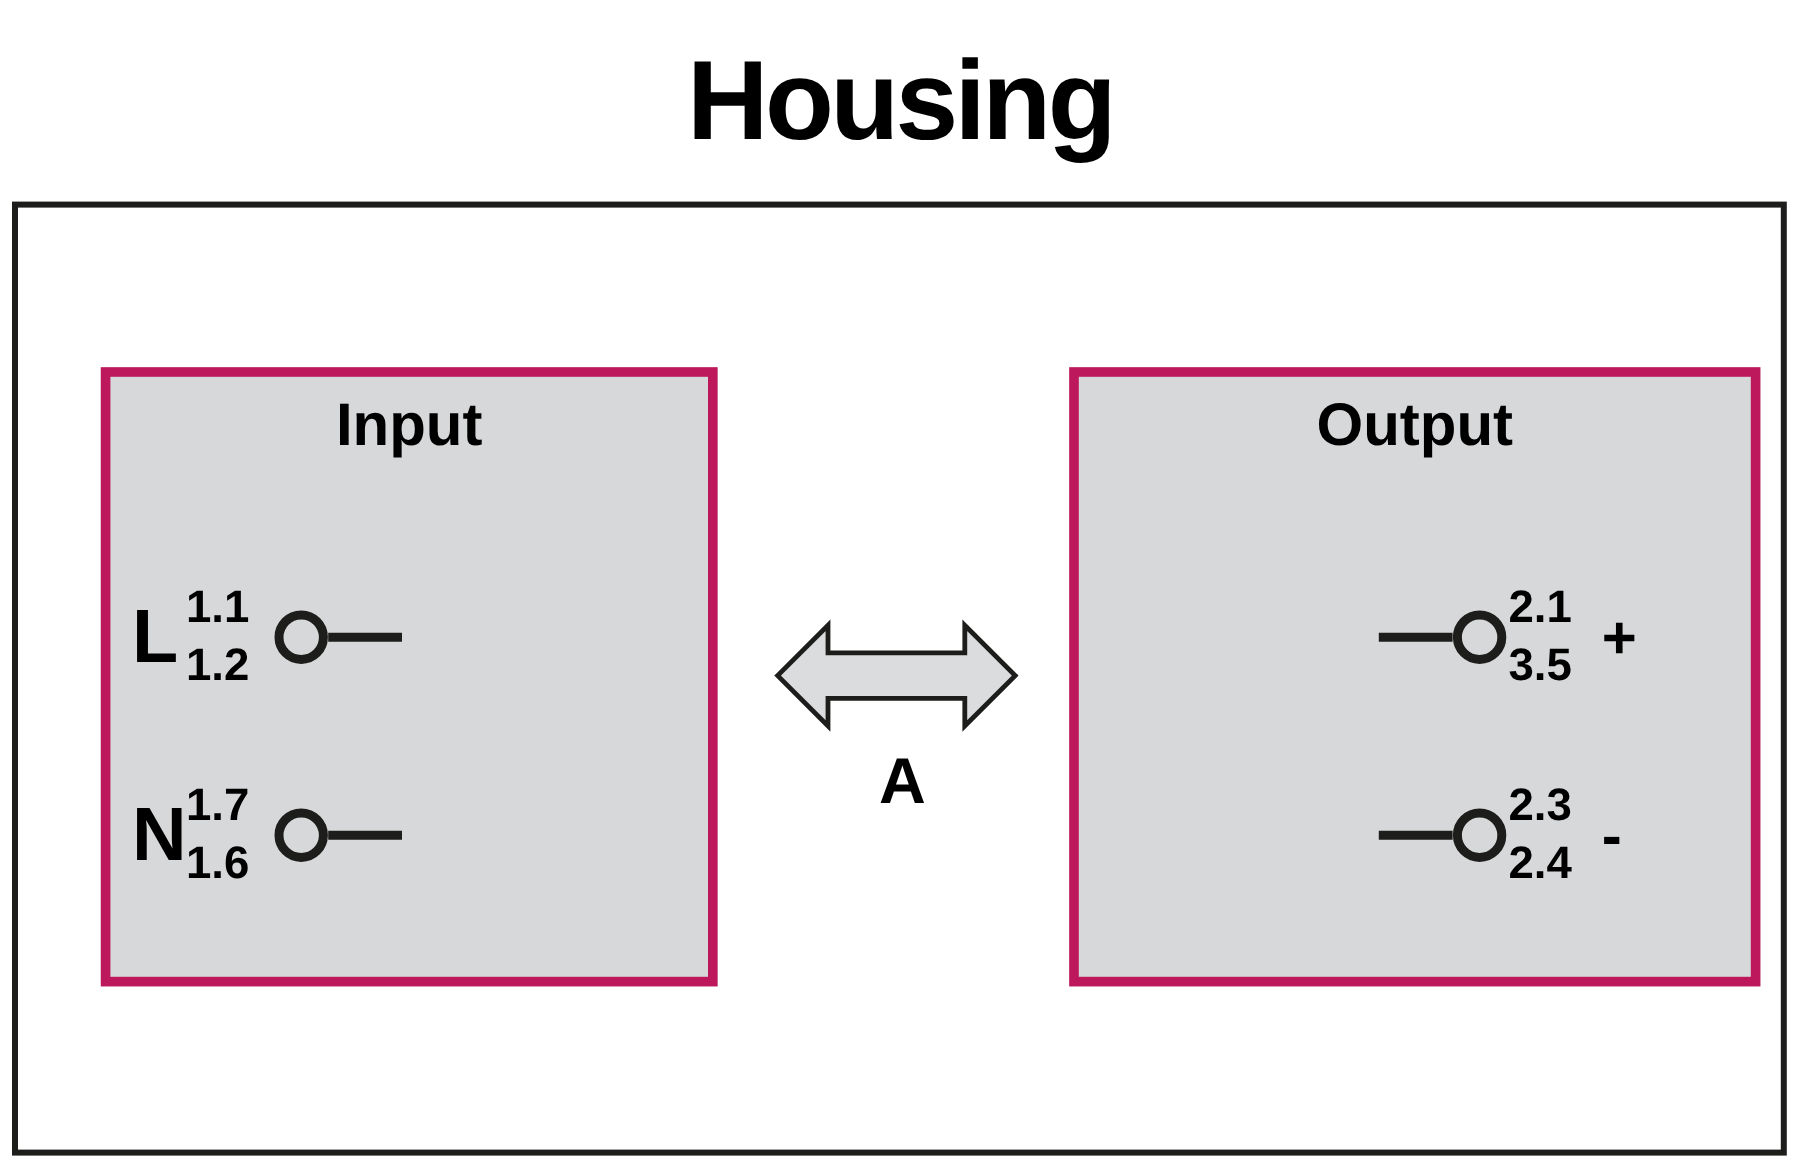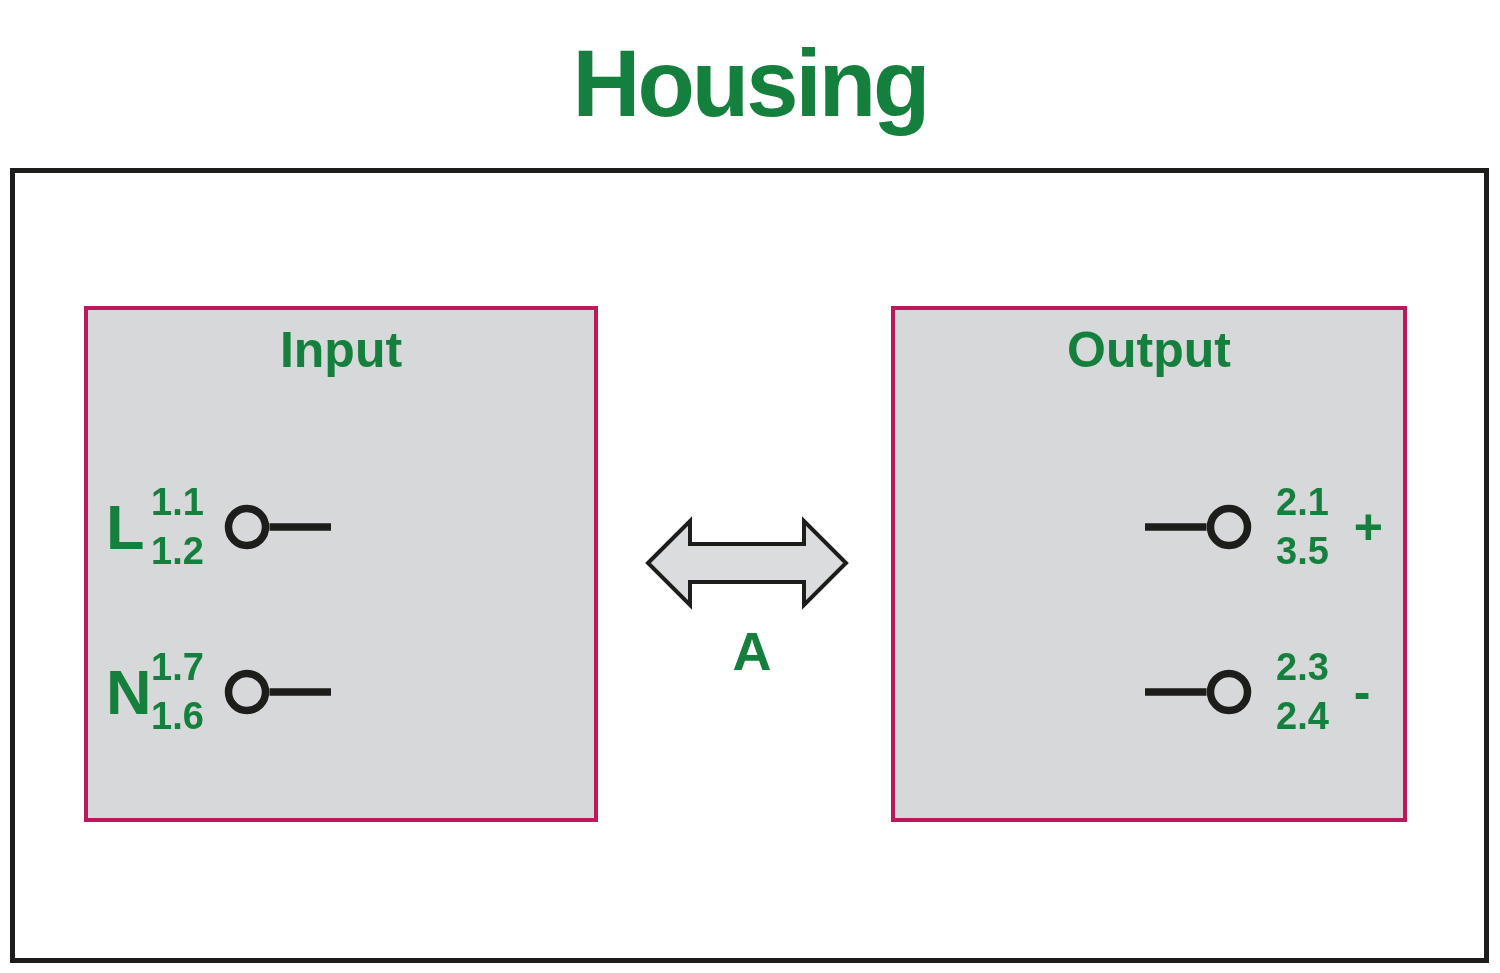--- a/index.html
+++ b/index.html
@@ -7,21 +7,21 @@
     padding: 0;
     background: #ffffff;
   }
   #root {
     position: relative;
     width: 1500px;
     height: 973px;
     background: #ffffff;
     font-family: "Liberation Sans", sans-serif;
     font-weight: bold;
-    color: #15803d;
+    color: #000000;
     overflow: hidden;
   }
   .title {
     position: absolute;
     top: 36px;
     left: 0;
     width: 100%;
     text-align: center;
     font-size: 94px;
     line-height: 96px;
@@ -35,25 +35,25 @@
     height: 795px;
     border: 5px solid #1d1d1b;
     box-sizing: border-box;
     background: #ffffff;
   }
   .panel {
     position: absolute;
     top: 306px;
     height: 516px;
     background: #d7d8d9;
-    border: 4px solid #be185d;
+    border: 8px solid #be185d;
     box-sizing: border-box;
   }
   .panel.input  { left: 84px;  width: 514px; }
-  .panel.output { left: 891px; width: 516px; }
+  .panel.output { left: 891px; width: 576px; }
   .panel-header {
     position: absolute;
     top: 14px;
     left: 0;
     width: 100%;
     text-align: center;
     font-size: 50px;
     line-height: 52px;
   }
   .t-row {
@@ -74,21 +74,21 @@
     line-height: 63px;
     width: 45px;
     flex: none;
   }
   .num-stack {
     font-size: 38px;
     line-height: 49px;
     text-align: center;
     flex: none;
   }
-  .output .num-stack { margin-left: 23px; }
+  .output .num-stack { }
   .symbol { flex: none; display: block; }
   .symbol svg { display: block; }
   .in-sym { margin-left: 19px; }
   .polarity {
     font-size: 50px;
     line-height: 50px;
     margin-left: 25px;
     flex: none;
   }
   .arrow-wrap {

